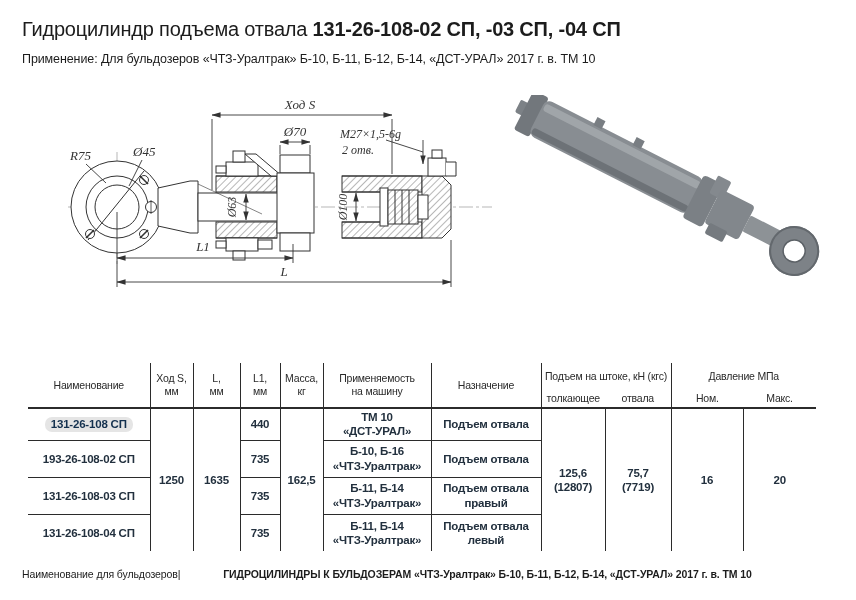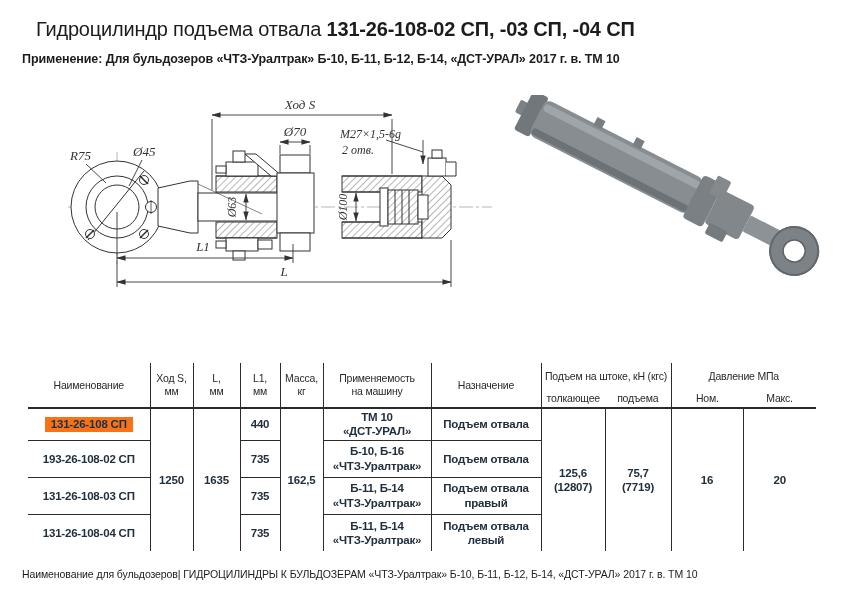--- a/index.html
+++ b/index.html
@@ -1,43 +1,43 @@
 <!DOCTYPE html>
 <html><head>
 <meta charset="utf-8">
 <style>
   html,body{margin:0;padding:0;background:#fff;}
   body{width:856px;height:600px;position:relative;font-family:"Liberation Sans",sans-serif;color:#222;overflow:hidden;}
   .abs{position:absolute;}
 
   
-  .title{left:36px;top:18px;font-size:20px;letter-spacing:-0.2px;color:#1c1c1c;white-space:nowrap;}
+  .title{left:22px;top:18px;font-size:20px;letter-spacing:-0.2px;color:#1c1c1c;white-space:nowrap;}
   .title .bold{font-weight:700;}
-  .subtitle{left:22px;top:52px;font-size:12.5px;font-weight:700;letter-spacing:-0.1px;color:#1c1c1c;white-space:nowrap;}
+  .subtitle{left:22px;top:52px;font-size:12.5px;font-weight:400;letter-spacing:-0.1px;color:#1c1c1c;white-space:nowrap;}
 
   
   .drawing{left:30px;top:92px;}
   .photo{left:500px;top:95px;}
   svg text.dim{font-family:"Liberation Serif",serif;font-style:italic;font-size:13px;fill:#333;}
   svg text.dimsm{font-family:"Liberation Serif",serif;font-style:italic;font-size:12px;fill:#333;}
 
   
   table.spec{position:absolute;left:28px;top:363px;border-collapse:collapse;table-layout:fixed;width:788px;}
   table.spec th,table.spec td{padding:1px 2px;text-align:center;vertical-align:middle;border-left:1px solid #2b2b2b;}
   table.spec th{font-weight:400;font-size:10.5px;letter-spacing:-0.2px;color:#2a2a2a;border-bottom:2px solid #2b2b2b;}
   table.spec th.gh{border-bottom:none;}
   table.spec th.nol,table.spec td.nol{border-left:none;}
   table.spec td{font-weight:700;font-size:11.5px;letter-spacing:-0.2px;color:#22303e;}
   table.spec tbody tr:not(:last-child) td.rb{border-bottom:1px solid #2b2b2b;}
   .pre{white-space:pre-line;line-height:1.25;}
-  .hl{background:#f97316;color:#14314f;padding:1.5px 6px;display:inline-block;}
+  .hl{background:#e5e5e5;color:#14314f;padding:1.5px 6px;display:inline-block;border-radius:7px;}
 
   
   .footer{left:22px;top:568px;font-size:10.5px;color:#1c1c1c;white-space:nowrap;letter-spacing:-0.1px;}
-  .footer .bold{font-weight:400;}
+  .footer .bold{font-weight:700;margin-left:40px;}
 </style>
 </head>
 <body>
 
 <div class="abs title">
   <span>Гидроцилиндр подъема отвала</span><span class="bold"> 131-26-108-02 СП, -03 СП, -04 СП</span>
 </div>
 <div class="abs subtitle">Применение: Для бульдозеров «ЧТЗ-Уралтрак» Б-10, Б-11, Б-12, Б-14, «ДСТ-УРАЛ» 2017 г. в. ТМ 10</div>
 
 <svg class="abs drawing" width="470" height="212" viewBox="0 0 470 212">
@@ -200,21 +200,21 @@
       <th rowspan="2" class="pre">Масса,
 кг</th>
       <th rowspan="2" class="pre">Применяемость
 на машину</th>
       <th rowspan="2">Назначение</th>
       <th colspan="2" class="gh">Подъем на штоке, кН (кгс)</th>
       <th colspan="2" class="gh">Давление МПа</th>
     </tr>
     <tr style="height:19px">
       <th>толкающее</th>
-      <th class="nol">подъема</th>
+      <th class="nol">отвала</th>
       <th>Ном.</th>
       <th class="nol">Макс.</th>
     </tr>
   </thead>
   <tbody>
     <tr style="height:32px">
       <td class="nol rb"><span class="hl">131-26-108 СП</span></td>
       <td rowspan="4">1250</td>
       <td rowspan="4">1635</td>
       <td class="rb">440</td>

